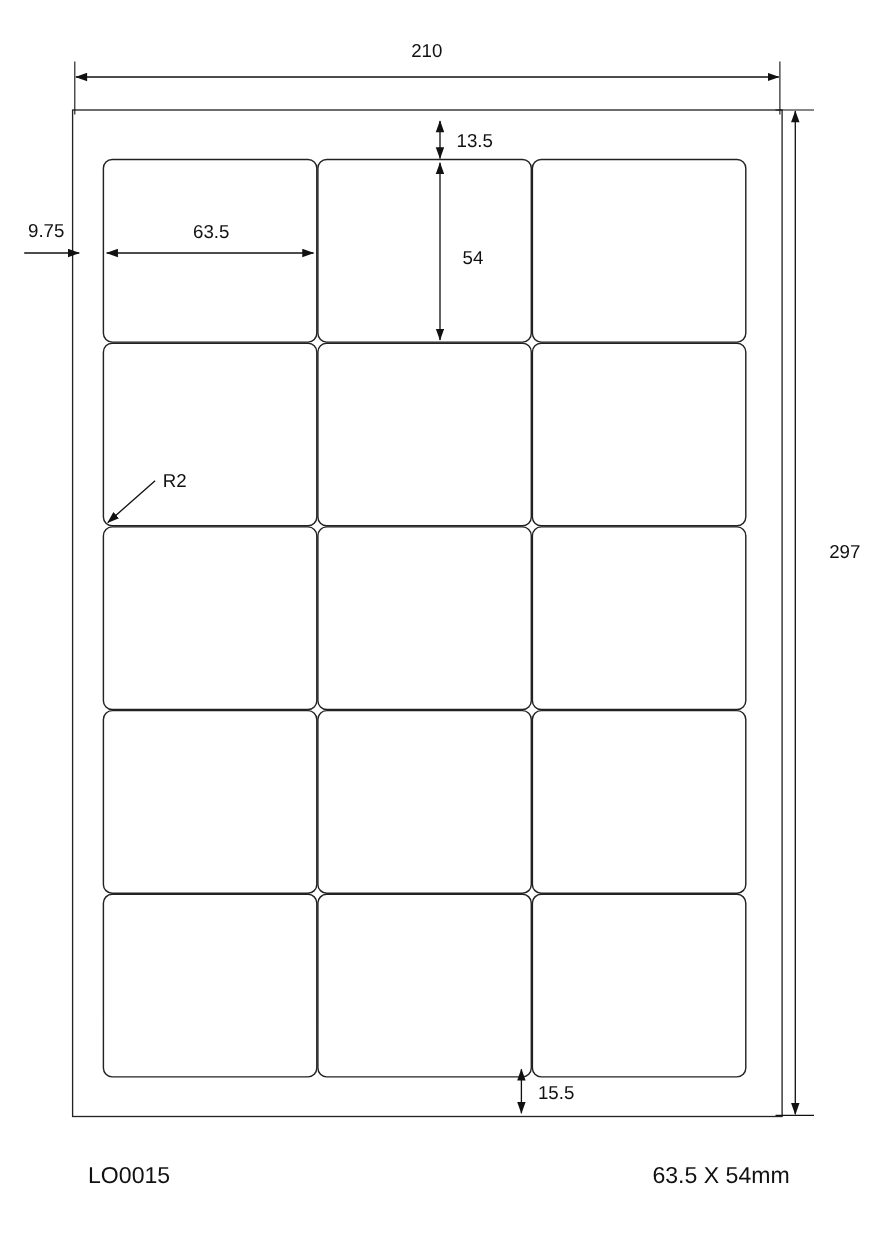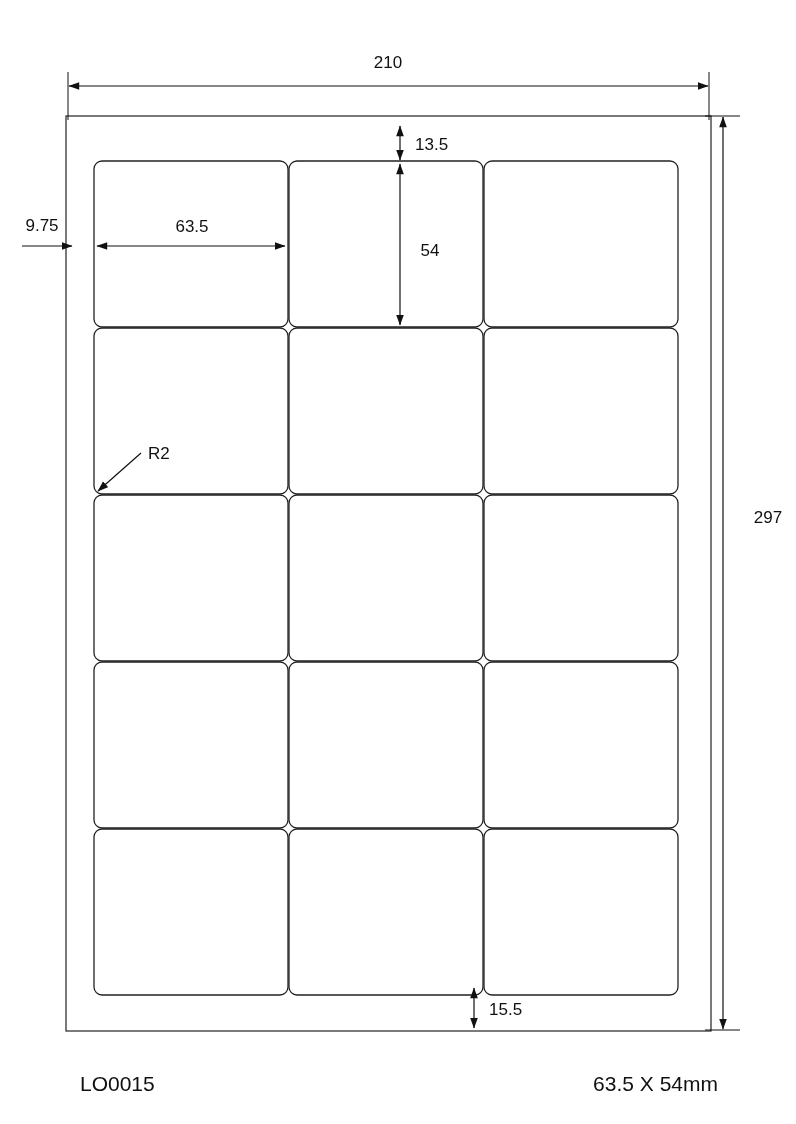--- a/index.html
+++ b/index.html
@@ -11,21 +11,21 @@
     width: 796px;
     height: 1124px;
     font-family: "Liberation Sans", sans-serif;
     color: #000000;
     overflow: hidden;
     position: relative;
   }
   #stage {
     position: absolute;
     left: 0;
-    top: 16px;
+    top: 0;
     width: 796px;
     height: 969px;
   }
   svg#drawing {
     position: absolute;
     left: 0;
     top: 0;
     width: 796px;
     height: 1124px;
     display: block;

